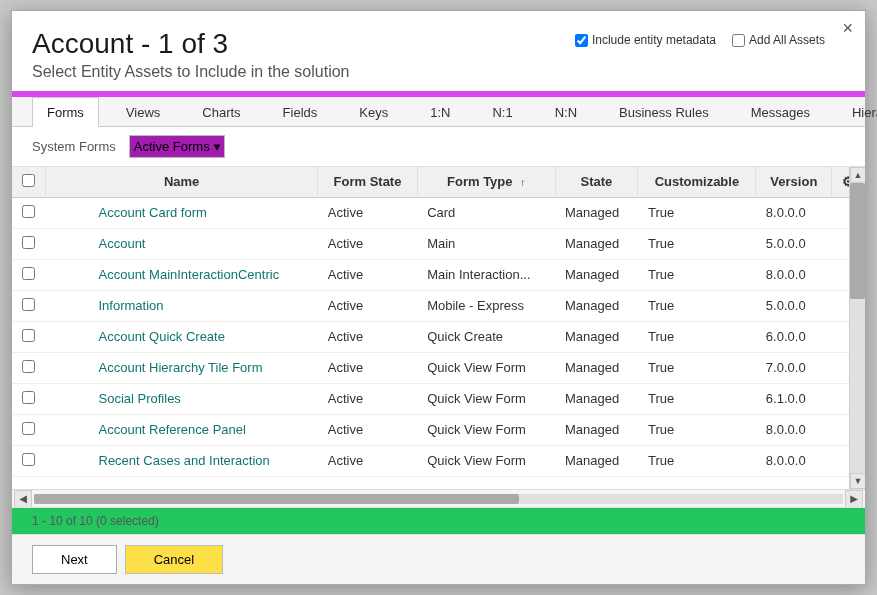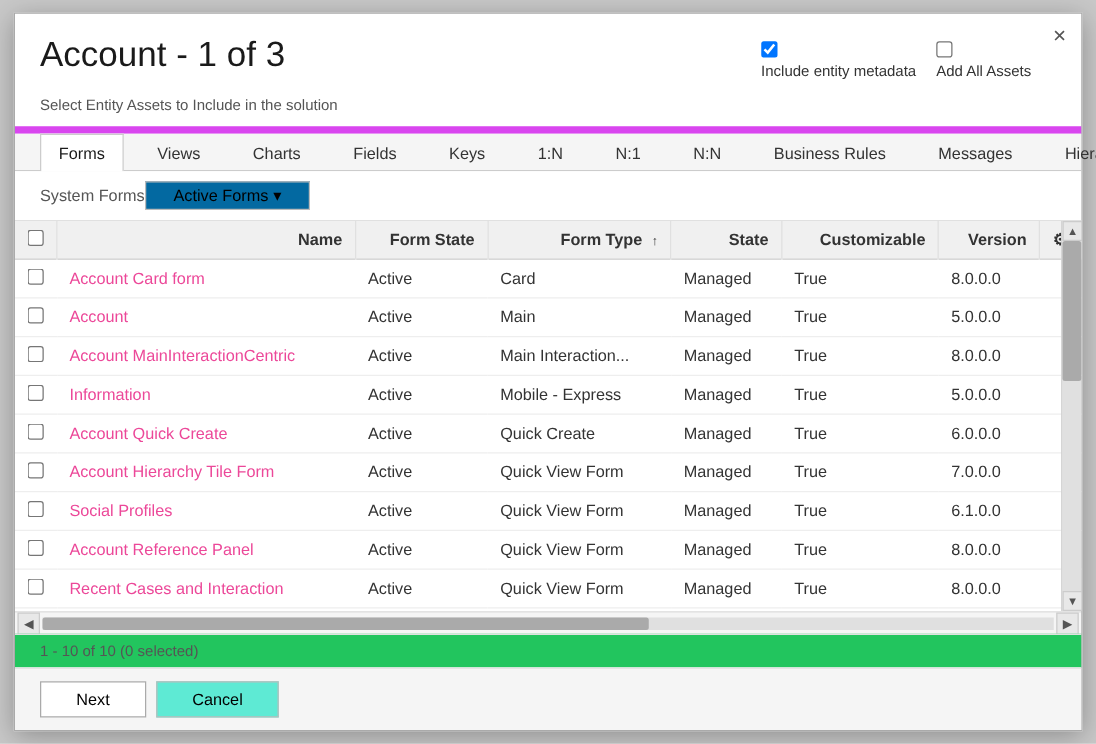--- a/index.html
+++ b/index.html
@@ -38,39 +38,38 @@
       padding: 16px 20px 10px 20px;
       border-bottom: 6px solid #d946ef;
     }
     .dialog-title {
       font-size: 28px;
       font-weight: 300;
       color: #1a1a1a;
       line-height: 1.2;
     }
     .dialog-subtitle {
-      font-size: 12px;
-      color: #555;
-      margin-top: 16px;
+      font-size: 16px;
+      color: #555;
+      margin-top: 2px;
     }
     .header-options {
       position: absolute;
       top: 22px;
       right: 40px;
       display: flex;
       align-items: center;
       gap: 16px;
       font-size: 12px;
     }
     .header-options label {
       display: flex;
-      align-items: flex-start;
+      align-items: flex-end;
       gap: 4px;
       cursor: pointer;
-      flex-direction: column;
     }
     .header-options input[type="checkbox"] {
       width: 13px;
       height: 13px;
     }
     .tabs-bar {
       display: flex;
       padding: 0 20px;
       border-bottom: 1px solid #ccc;
       background: #f5f5f5;
@@ -90,32 +89,32 @@
     .tab.active {
       background: #fff;
       border-color: #ccc;
       color: #1a1a1a;
       font-weight: 500;
     }
     .subbar {
       display: flex;
       align-items: center;
       padding: 8px 20px;
-      gap: 0;
+      gap: 13px;
       border-bottom: 1px solid #e0e0e0;
       background: #fff;
     }
     .subbar-label {
       font-size: 13px;
       color: #555;
     }
     .subbar-button {
-      padding: 3px 22px;
-      font-size: 13px;
-      background: #0369a1;
+      padding: 3px 4px;
+      font-size: 13px;
+      background: #a21caf;
       border: 1px solid #bbb;
       cursor: pointer;
       display: flex;
       align-items: flex-start;
       gap: 4px;
     }
     .table-container {
       flex: 1;
       overflow: hidden;
       display: flex;
@@ -131,21 +130,21 @@
       width: 100%;
       border-collapse: collapse;
       min-width: 700px;
     }
     thead tr {
       background: #f0f0f0;
       border-bottom: 1px solid #ccc;
     }
     thead th {
       padding: 7px 10px;
-      text-align: right;
+      text-align: center;
       font-weight: 600;
       font-size: 13px;
       color: #333;
       white-space: nowrap;
       border-right: 1px solid #e0e0e0;
     }
     thead th:first-child {
       width: 30px;
       text-align: center;
     }
@@ -157,23 +156,24 @@
     tbody td {
       padding: 7px 10px;
       font-size: 13px;
       color: #333;
       white-space: nowrap;
     }
     tbody td:first-child {
       text-align: center;
     }
     .link-cell {
-      color: #ec4899;
+      color: #0f766e;
       cursor: pointer;
       text-decoration: none;
+      margin-left: 43px;
     }
     .scrollbar-row {
       display: flex;
       align-items: center;
       border-top: 1px solid #ddd;
       background: #f5f5f5;
       height: 18px;
       padding: 0 2px;
     }
     .scroll-arrow {
@@ -255,21 +255,21 @@
       gap: 8px;
       padding: 10px 20px;
       border-top: 1px solid #e0e0e0;
       background: #f5f5f5;
     }
     .btn {
       padding: 6px 28px;
       font-size: 13px;
       cursor: pointer;
       border: 1px solid #bbb;
-      background: #5eead4;
+      background: #fde047;
     }
     .btn-primary {
       background: #fff;
       border-color: #aaa;
     }
     .checkbox-col {
       width: 24px;
     }
   </style>
 </head>

